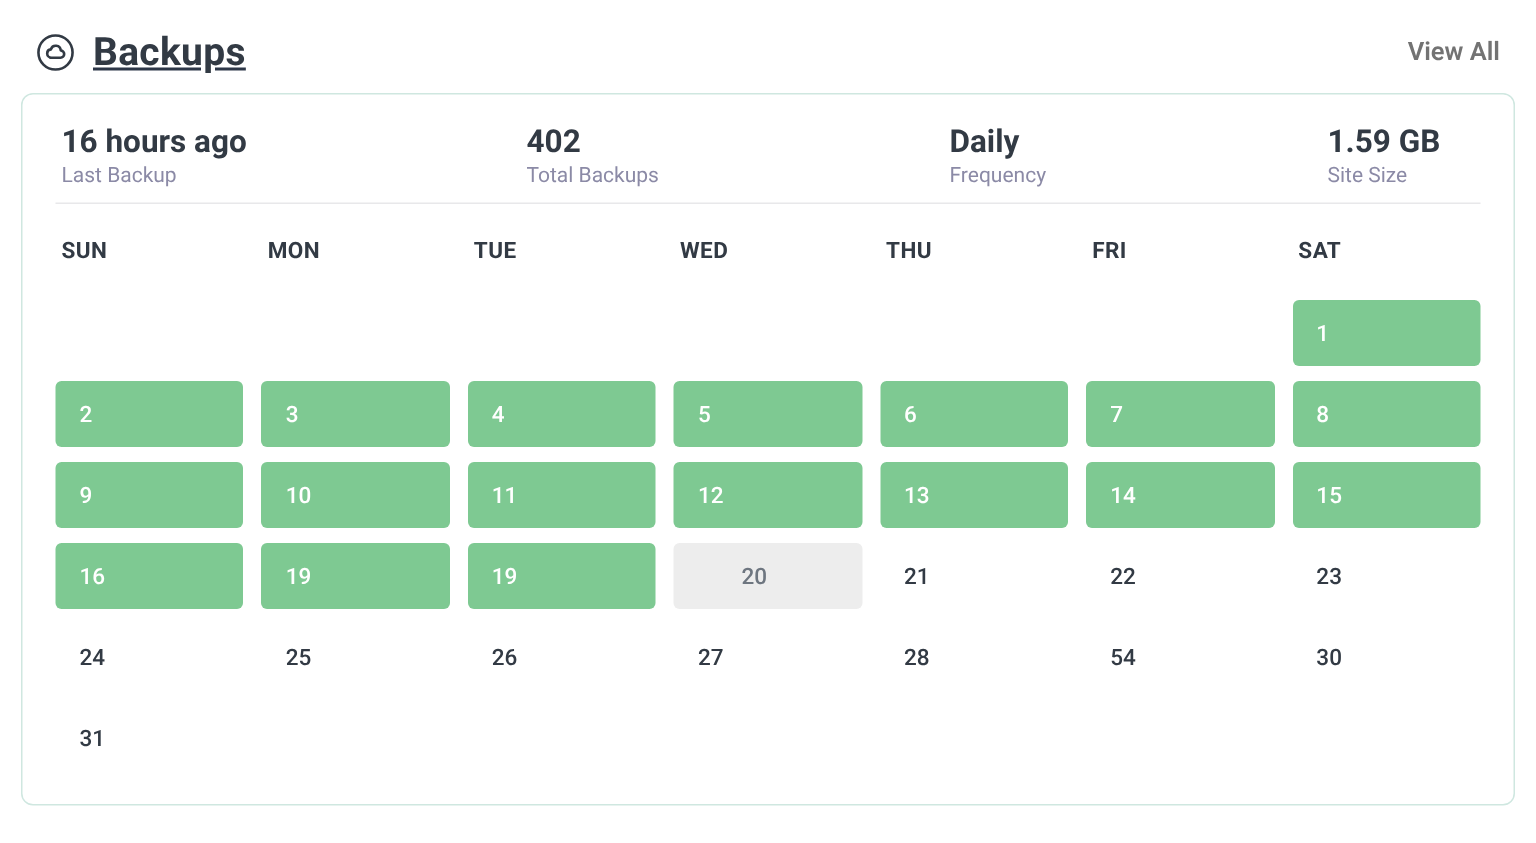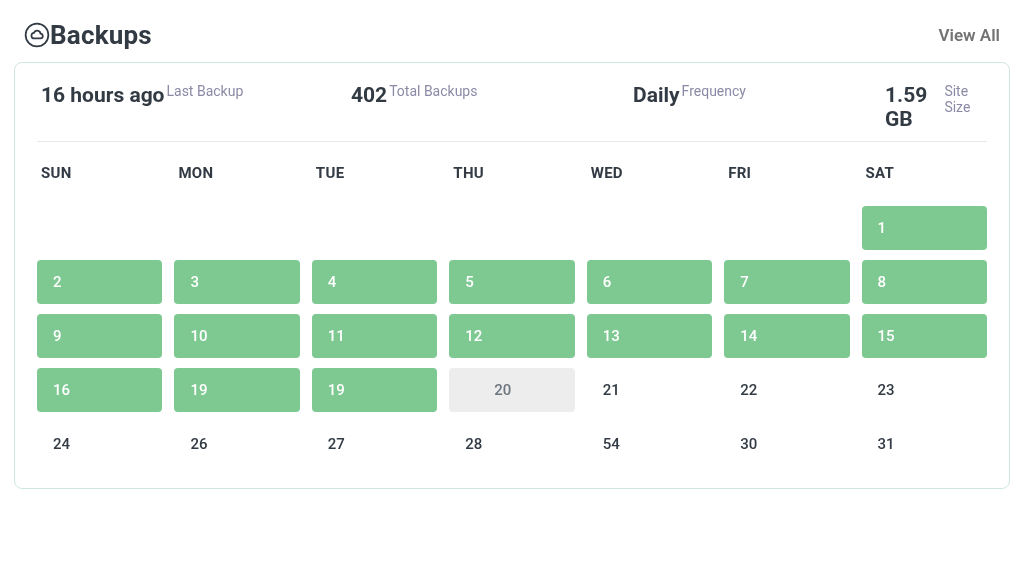--- a/index.html
+++ b/index.html
@@ -13,20 +13,22 @@
   }
   .header-row {
     display: flex;
     align-items: center;
     justify-content: space-between;
     padding: 0 10px 12px 10px;
   }
   .title-group {
     display: flex;
     align-items: center;
+    gap: 12px;
+    text-decoration: underline;
   }
   .title-group .icon {
     width: 26px;
     height: 26px;
     display: flex;
     align-items: center;
     justify-content: center;
   }
   .title-group .icon svg { width: 26px; height: 26px; }
   .page-title {
@@ -49,21 +51,21 @@
   }
 
   .stats-row {
     display: flex;
     padding: 0 2px 10px 4px;
     border-bottom: 1px solid #e8e8ea;
     margin-bottom: 20px;
   }
   .stat {
     display: flex;
-    flex-direction: row;
+    flex-direction: column;
     gap: 2px;
   }
   .stat-0 { flex: 0 0 310px; }
   .stat-1 { flex: 0 0 282px; }
   .stat-2 { flex: 0 0 252px; }
   .stat-3 { flex: 1; }
   .stat-value {
     font-size: 21px;
     font-weight: 700;
     color: #323a44;
@@ -145,22 +147,22 @@
     <div class="stat stat-3">
       <span class="stat-value">1.59 GB</span>
       <span class="stat-label">Site Size</span>
     </div>
   </div>
 
   <div class="calendar" id="calendar">
       <div class="cal-header">SUN</div>
       <div class="cal-header">MON</div>
       <div class="cal-header">TUE</div>
+      <div class="cal-header">WED</div>
       <div class="cal-header">THU</div>
-      <div class="cal-header">WED</div>
       <div class="cal-header">FRI</div>
       <div class="cal-header">SAT</div>
       <div class="cal-cell empty"></div>
       <div class="cal-cell empty"></div>
       <div class="cal-cell empty"></div>
       <div class="cal-cell empty"></div>
       <div class="cal-cell empty"></div>
       <div class="cal-cell empty"></div>
       <div class="cal-cell done">1</div>
       <div class="cal-cell done">2</div>
@@ -178,20 +180,21 @@
       <div class="cal-cell done">14</div>
       <div class="cal-cell done">15</div>
       <div class="cal-cell done">16</div>
       <div class="cal-cell done">19</div>
       <div class="cal-cell done">19</div>
       <div class="cal-cell today">20</div>
       <div class="cal-cell future">21</div>
       <div class="cal-cell future">22</div>
       <div class="cal-cell future">23</div>
       <div class="cal-cell future">24</div>
+      <div class="cal-cell future">25</div>
       <div class="cal-cell future">26</div>
       <div class="cal-cell future">27</div>
       <div class="cal-cell future">28</div>
       <div class="cal-cell future">54</div>
       <div class="cal-cell future">30</div>
       <div class="cal-cell future">31</div>
     </div>
 
 </div>
 

